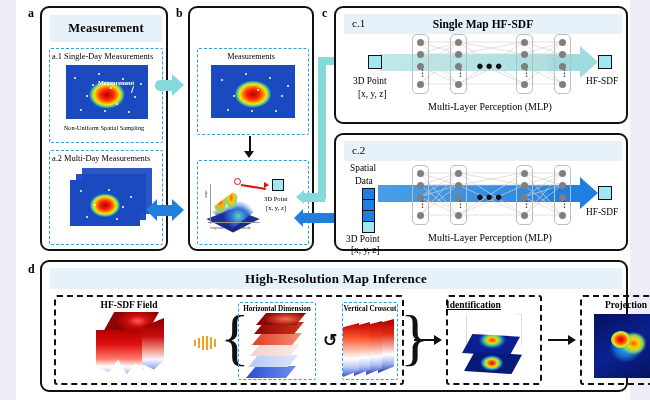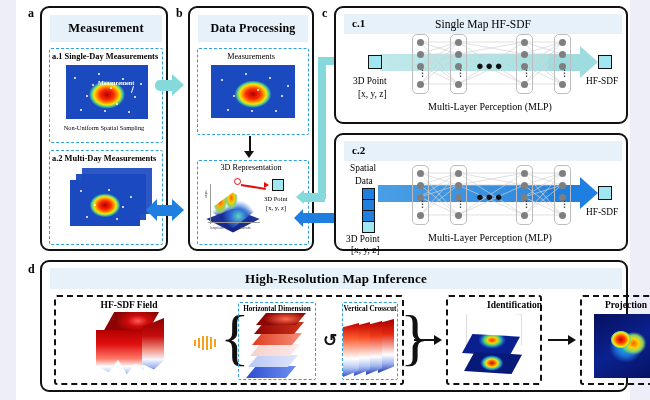--- a/index.html
+++ b/index.html
@@ -27,21 +27,21 @@
     font-family:"Liberation Serif", serif;
   }
   .banner {
     position:absolute;
     background:#e6f1fa;
     display:flex; align-items:center; justify-content:center;
     font-weight:bold; color:#000;
     letter-spacing:.2px;
   }
   .sub-letter {
-    position:absolute; font-weight:bold; font-size:11px; color:#000; z-index:6;
+    position:absolute; font-weight:normal; font-size:11px; color:#000; z-index:6;
   }
   .dashbox {
     position:absolute;
     border:1.6px dashed #2f9fe0;
     border-radius:2px;
   }
   .dashbox.thin { border-width:1.3px; }
   .dashbox.black {
     border:2.4px dashed #111;
     border-radius:3px;
@@ -179,42 +179,40 @@
 
   <div>
     <div style="position:absolute; left:155px; top:205px; width:20px; height:11px; background:#1f7fe0;"></div>
     <div class="tri" style="left:146px; top:199px; border-top:11px solid transparent; border-bottom:11px solid transparent; border-right:11px solid #1f7fe0;"></div>
     <div class="tri" style="left:172px; top:199px; border-top:11px solid transparent; border-bottom:11px solid transparent; border-left:12px solid #1f7fe0;"></div>
   </div>
 
   <div class="panel-letter" style="left:176px; top:6px;">b</div>
   <div class="panel" style="left:188px; top:6px; width:126px; height:245px;">
 
-    <div class="banner" style="left:8px; top:7px; width:110px; height:27px; font-size:12px;">Data Processing</div>
 
     <div class="dashbox" style="left:7px; top:40px; width:112px; height:87px;"></div>
     <div class="caption" style="top:44px; font-size:8.2px;">Measurements</div>
     <div class="heat" style="left:21px; top:57px; width:84px; height:53px;">
       <div class="dot" style="left:10px; top:14px;"></div>
         <div class="dot" style="left:22px; top:30px;"></div>
       <div class="dot" style="left:34px; top:8px;"></div>
         <div class="dot" style="left:46px; top:24px;"></div>
       <div class="dot" style="left:58px; top:12px;"></div>
         <div class="dot" style="left:70px; top:30px;"></div>
       <div class="dot" style="left:16px; top:44px;"></div>
         <div class="dot" style="left:40px; top:45px;"></div>
       <div class="dot" style="left:64px; top:45px;"></div>
         <div class="dot" style="left:76px; top:20px;"></div>
     </div>
 
     <div style="position:absolute; left:59px; top:128px; width:1.8px; height:17px; background:#111;"></div>
     <div class="tri" style="left:54px; top:143px; border-left:5px solid transparent; border-right:5px solid transparent; border-top:7px solid #111;"></div>
 
     <div class="dashbox" style="left:7px; top:152px; width:112px; height:85px;"></div>
-    <div class="caption" style="top:155px; font-size:8.2px;">3D Representation</div>
 
     <div style="position:absolute; left:12px; top:168px; width:62px; height:62px;">
       <div class="surf-base" style="left:2px; top:22px; width:58px; height:36px;"></div>
       <div class="surf" style="left:4px; top:8px; width:54px; height:46px; clip-path:polygon(6% 56%, 50% 18%, 94% 56%, 50% 96%);"></div>
       <div style="position:absolute; left:8px; top:8px; width:0.8px; height:40px; background:#999;"></div>
       <div style="position:absolute; left:6px; top:46px; width:52px; height:0.8px; background:#999;"></div>
       <div style="position:absolute; left:2px; top:14px; font-size:3.4px; color:#555; writing-mode:vertical-rl; font-family:'Liberation Sans',sans-serif;">value</div>
       <div style="position:absolute; left:8px; top:50px; font-size:3.4px; color:#555; font-family:'Liberation Sans',sans-serif;">longitude</div>
       <div style="position:absolute; left:38px; top:50px; font-size:3.4px; color:#555; font-family:'Liberation Sans',sans-serif;">latitude</div>
     </div>
@@ -241,21 +239,21 @@
     <div style="position:absolute; left:302px; top:213px; width:44px; height:10px; background:#1f7fe0;"></div>
     <div class="tri" style="left:294px; top:209px; border-top:9px solid transparent; border-bottom:9px solid transparent; border-right:9px solid #1f7fe0;"></div>
     <div class="tri" style="left:344px; top:209px; border-top:9px solid transparent; border-bottom:9px solid transparent; border-left:10px solid #1f7fe0;"></div>
   </div>
 
   <div class="panel-letter" style="left:322px; top:6px;">c</div>
 
   <div class="panel" style="left:334px; top:6px; width:294px; height:118px;">
     <div class="banner" style="left:8px; top:6px; width:278px; height:20px; font-size:0;"></div>
     <div class="sub-letter" style="left:16px; top:9px; font-size:11px;">c.1</div>
-    <div style="position:absolute; left:8px; top:8px; width:278px; height:16px; display:flex; align-items:center; justify-content:center; font-weight:normal; font-size:11.5px;">Single Map HF-SDF</div>
+    <div style="position:absolute; left:8px; top:8px; width:278px; height:16px; display:flex; align-items:center; justify-content:center; font-weight:bold; font-size:11.5px;">Single Map HF-SDF</div>
 
     <div style="position:absolute; left:44px; top:46px; width:182px; height:17px; background:linear-gradient(90deg,#bfe9ea,#a6e0e2);"></div>
     <div style="position:absolute; left:212px; top:46px; width:34px; height:17px; background:#9fdcdf;"></div>
     <div class="tri" style="left:244px; top:38px; border-top:16px solid transparent; border-bottom:16px solid transparent; border-left:18px solid #9fdcdf;"></div>
 
     <div class="sq-cyan" style="left:32px; top:47px; width:14px; height:14px;"></div>
     <div class="label norm" style="left:17px; top:68px; font-size:9.4px;">3D Point</div>
     <div class="label norm" style="left:22px; top:81px; font-size:9.4px;">[x, y, z]</div>
 
     <div style="position:absolute; left:70px; top:26px; width:170px; height:62px;">
@@ -415,21 +413,21 @@
     </div>
 
     <div class="brace" style="left:358px; top:44px; font-size:62px; line-height:62px; font-family:'Liberation Serif',serif;">}</div>
 
     <div>
       <div style="position:absolute; left:372px; top:77px; width:22px; height:2.4px; background:#111;"></div>
       <div class="tri" style="left:392px; top:72.5px; border-top:5.5px solid transparent; border-bottom:5.5px solid transparent; border-left:8px solid #111;"></div>
     </div>
 
     <div class="dashbox black" style="left:404px; top:33px; width:96px; height:90px;"></div>
-    <div style="position:absolute; left:404px; top:38px; width:96px; text-align:right; font-size:9.5px; font-weight:bold;">Identification</div>
+    <div style="position:absolute; left:404px; top:38px; width:96px; text-align:left; font-size:9.5px; font-weight:bold;text-decoration:underline;">Identification</div>
     <div style="position:absolute; left:416px; top:52px; width:74px; height:64px;">
       <div style="position:absolute; left:8px; top:0px; width:56px; height:40px; border:1px solid #ddd;
                   clip-path:polygon(16% 14%, 100% 0%, 100% 78%, 16% 100%, 0% 86%, 0% 0%);"></div>
       <div style="position:absolute; left:4px; top:20px; width:58px; height:22px;
                   background:radial-gradient(ellipse 24% 40% at 52% 28%, #ff2a00 0%, #ffd000 35%, #49d07a 58%, #1147c0 85%, #0a2090 100%);
                   clip-path:polygon(18% 0%, 100% 12%, 82% 100%, 0% 86%);"></div>
       <div style="position:absolute; left:6px; top:38px; width:58px; height:22px;
                   background:radial-gradient(ellipse 20% 36% at 48% 50%, #cf0000 0%, #ff7a00 32%, #ffe000 50%, #3fc8a0 70%, #0f3fbc 92%, #081a78 100%);
                   clip-path:polygon(18% 0%, 100% 12%, 82% 100%, 0% 86%);"></div>
     </div>

